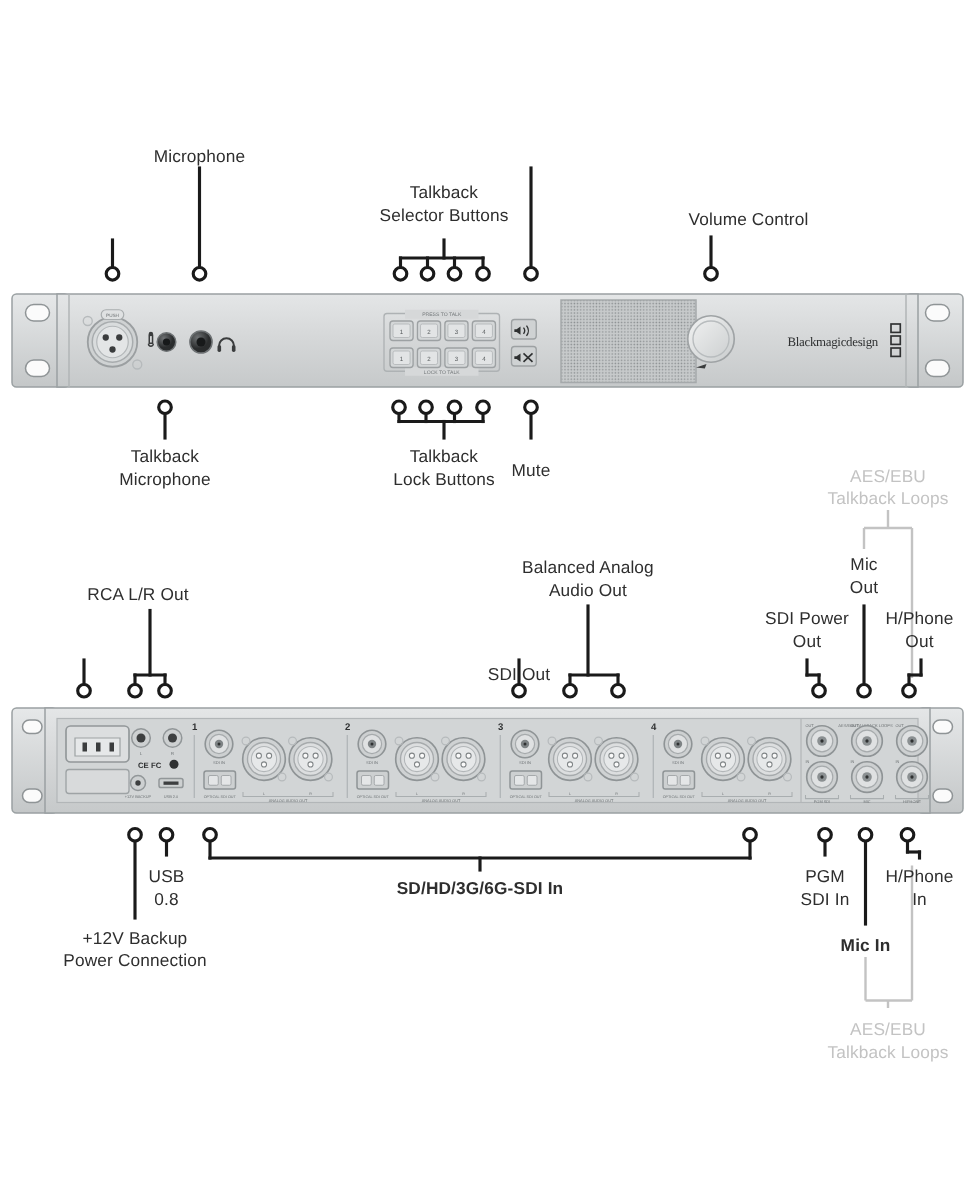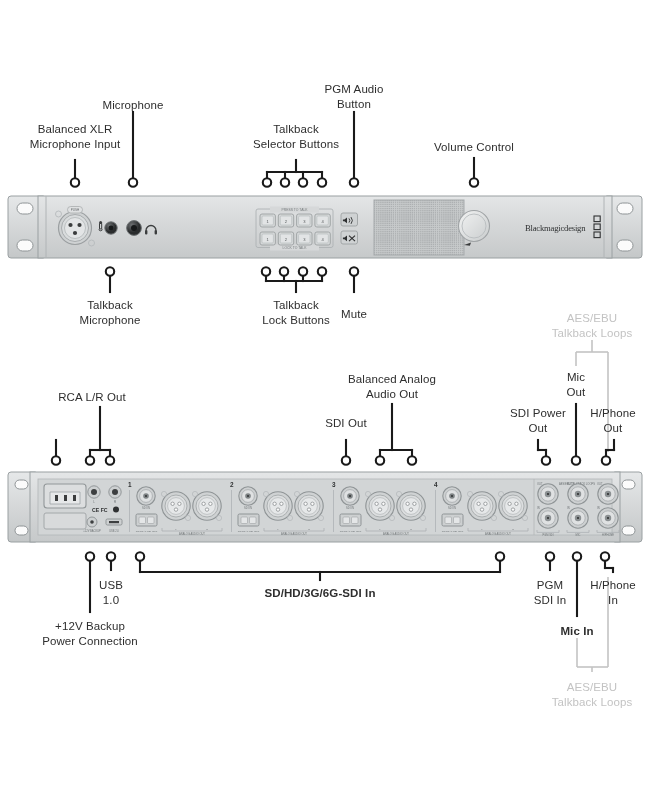--- a/index.html
+++ b/index.html
@@ -493,51 +493,47 @@
     </g>
 
     <g stroke="#c3c3c3" stroke-width="1.6" fill="none">
       <line x1="577" y1="638" x2="577" y2="667"></line>
       <line x1="577" y1="667" x2="608" y2="667"></line>
       <line x1="608" y1="667" x2="608" y2="577"></line>
       <line x1="592" y1="667" x2="592" y2="672"></line>
     </g>
   </svg>
 
-  <div class="lbl" style="left:5px;top:122px;width:140px;">Balanced XLR
-Microphone Input</div>
   <div class="lbl" style="left:73px;top:98px;width:120px;">Microphone</div>
   <div class="lbl" style="left:226px;top:122px;width:140px;">Talkback
 Selector Buttons</div>
-  <div class="lbl" style="left:299px;top:82px;width:110px;">PGM Audio
-Button</div>
-  <div class="lbl" style="left:409px;top:140px;width:130px;">Volume Control</div>
+  <div class="lbl" style="left:409px;top:140px;width:130px;text-align:right;">Volume Control</div>
 
   <div class="lbl" style="left:45px;top:298px;width:130px;">Talkback
 Microphone</div>
   <div class="lbl" style="left:231px;top:298px;width:130px;">Talkback
 Lock Buttons</div>
   <div class="lbl" style="left:324px;top:298px;width:60px;margin-top:9px;">Mute</div>
 
   <div class="lbl dim" style="left:527px;top:311px;width:130px;">AES/EBU
 Talkback Loops</div>
 
   <div class="lbl" style="left:42px;top:390px;width:100px;">RCA L/R Out</div>
-  <div class="lbl" style="left:306px;top:416px;width:80px;">SDI Out</div>
+  <div class="lbl" style="left:306px;top:443px;width:80px;">SDI Out</div>
   <div class="lbl" style="left:327px;top:372px;width:130px;">Balanced Analog
 Audio Out</div>
   <div class="lbl" style="left:498px;top:406px;width:80px;">SDI Power
 Out</div>
   <div class="lbl" style="left:546px;top:370px;width:60px;">Mic
 Out</div>
   <div class="lbl" style="left:578px;top:406px;width:70px;">H/Phone
 Out</div>
 
   <div class="lbl" style="left:81px;top:578px;width:60px;">USB
-1.0</div>
+0.8</div>
   <div class="lbl" style="left:15px;top:619px;width:150px;">+12V Backup
 Power Connection</div>
   <div class="lbl" style="left:240px;top:586px;width:160px;font-weight:bold;">SD/HD/3G/6G-SDI In</div>
   <div class="lbl" style="left:515px;top:578px;width:70px;">PGM
 SDI In</div>
   <div class="lbl" style="left:547px;top:624px;width:60px;font-weight:bold;">Mic In</div>
   <div class="lbl" style="left:578px;top:578px;width:70px;">H/Phone
 In</div>
 
   <div class="lbl dim" style="left:527px;top:680px;width:130px;">AES/EBU

